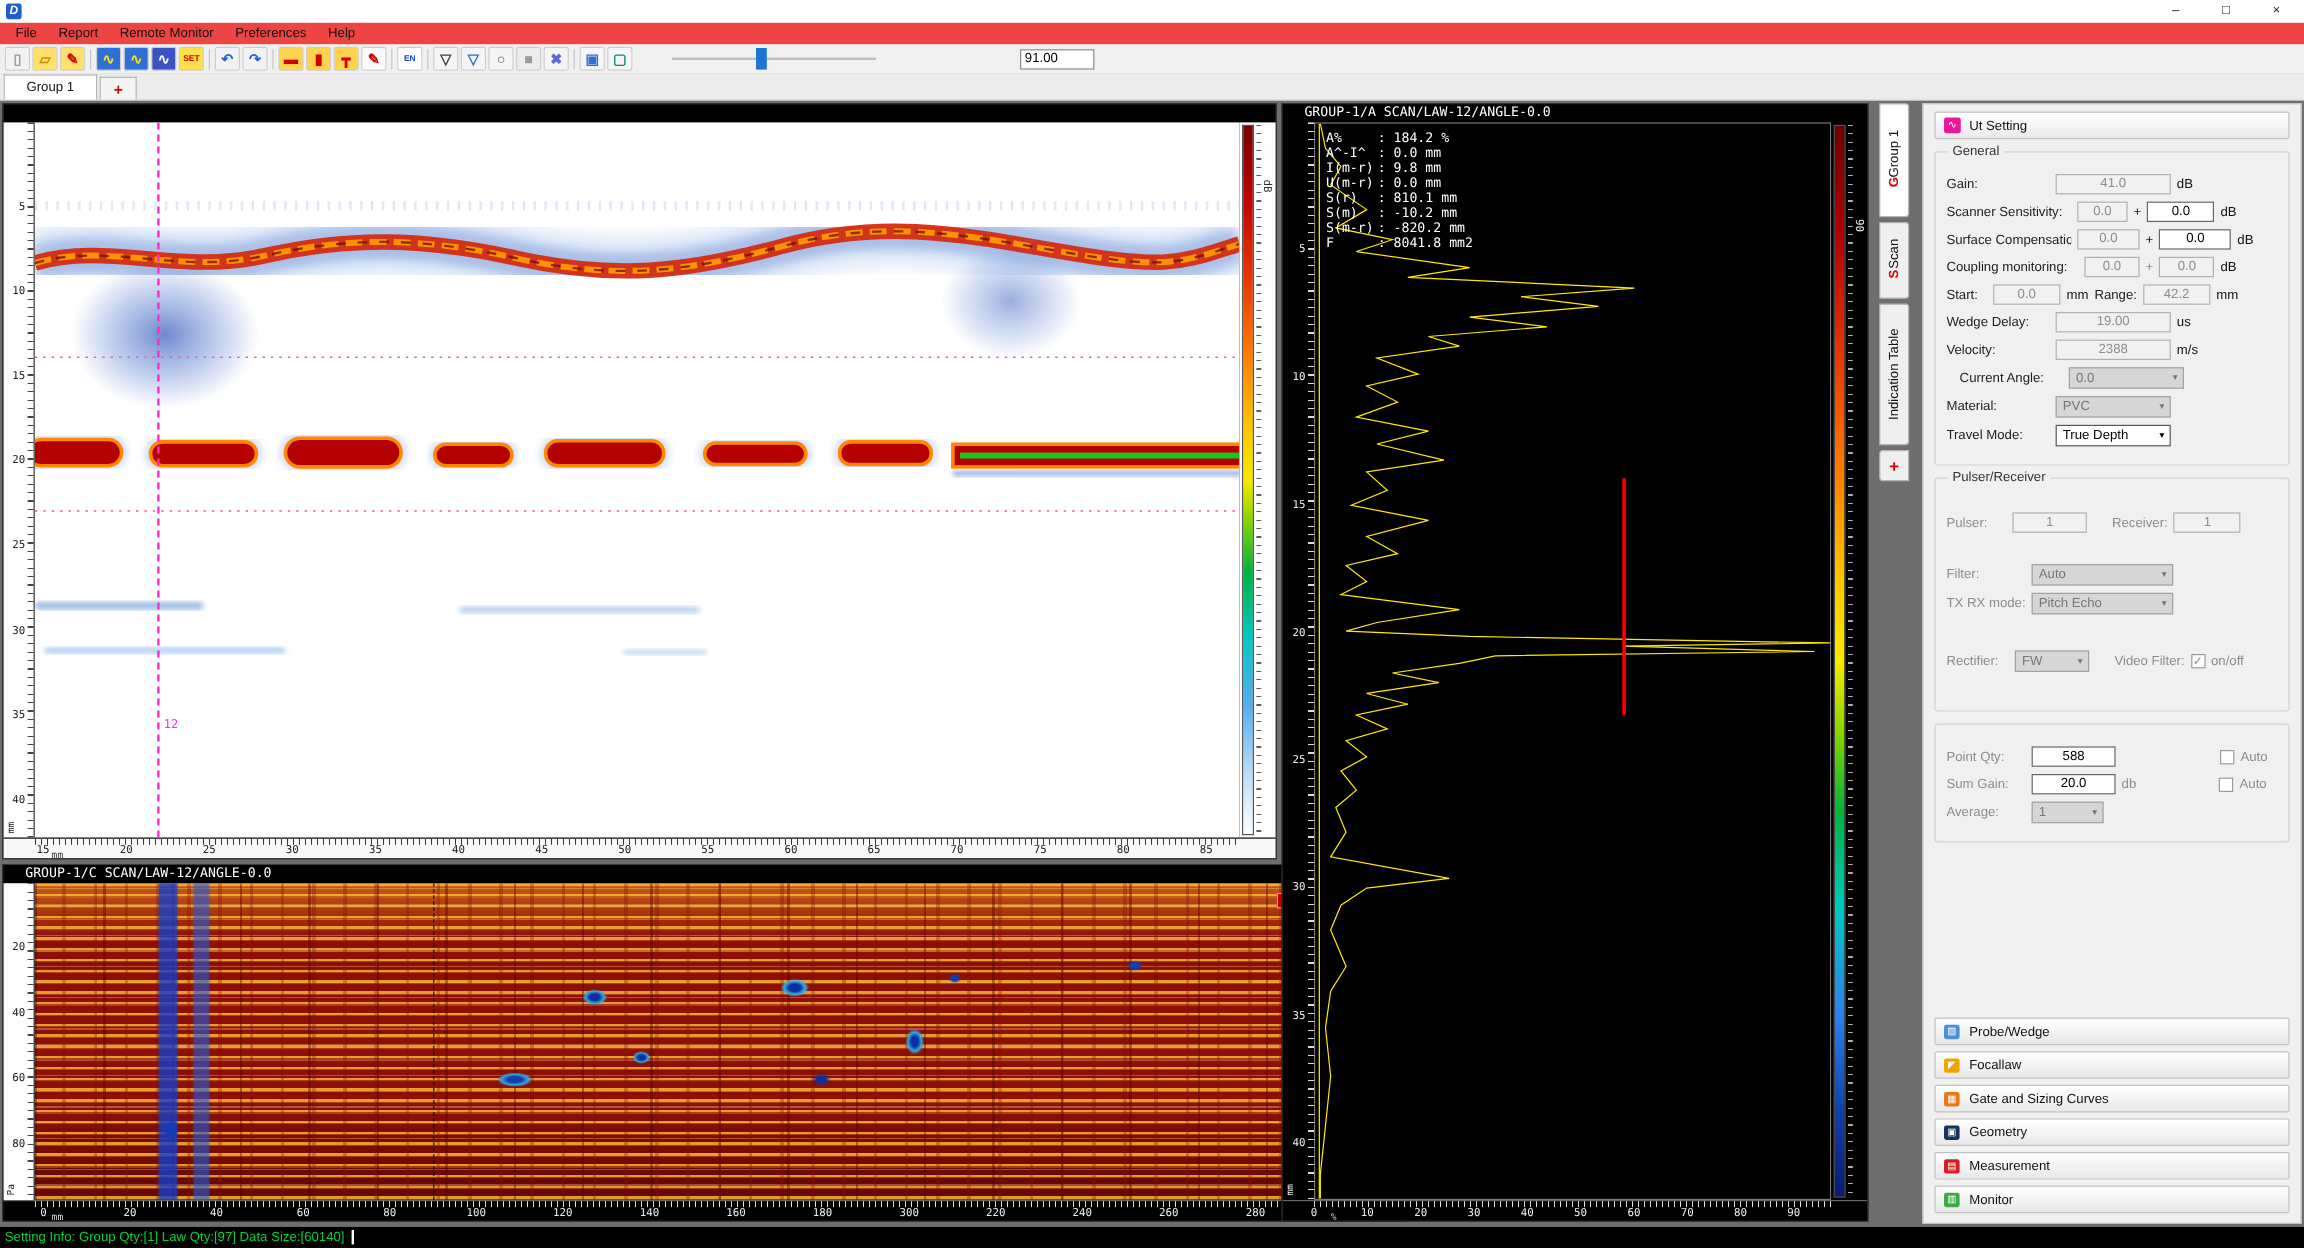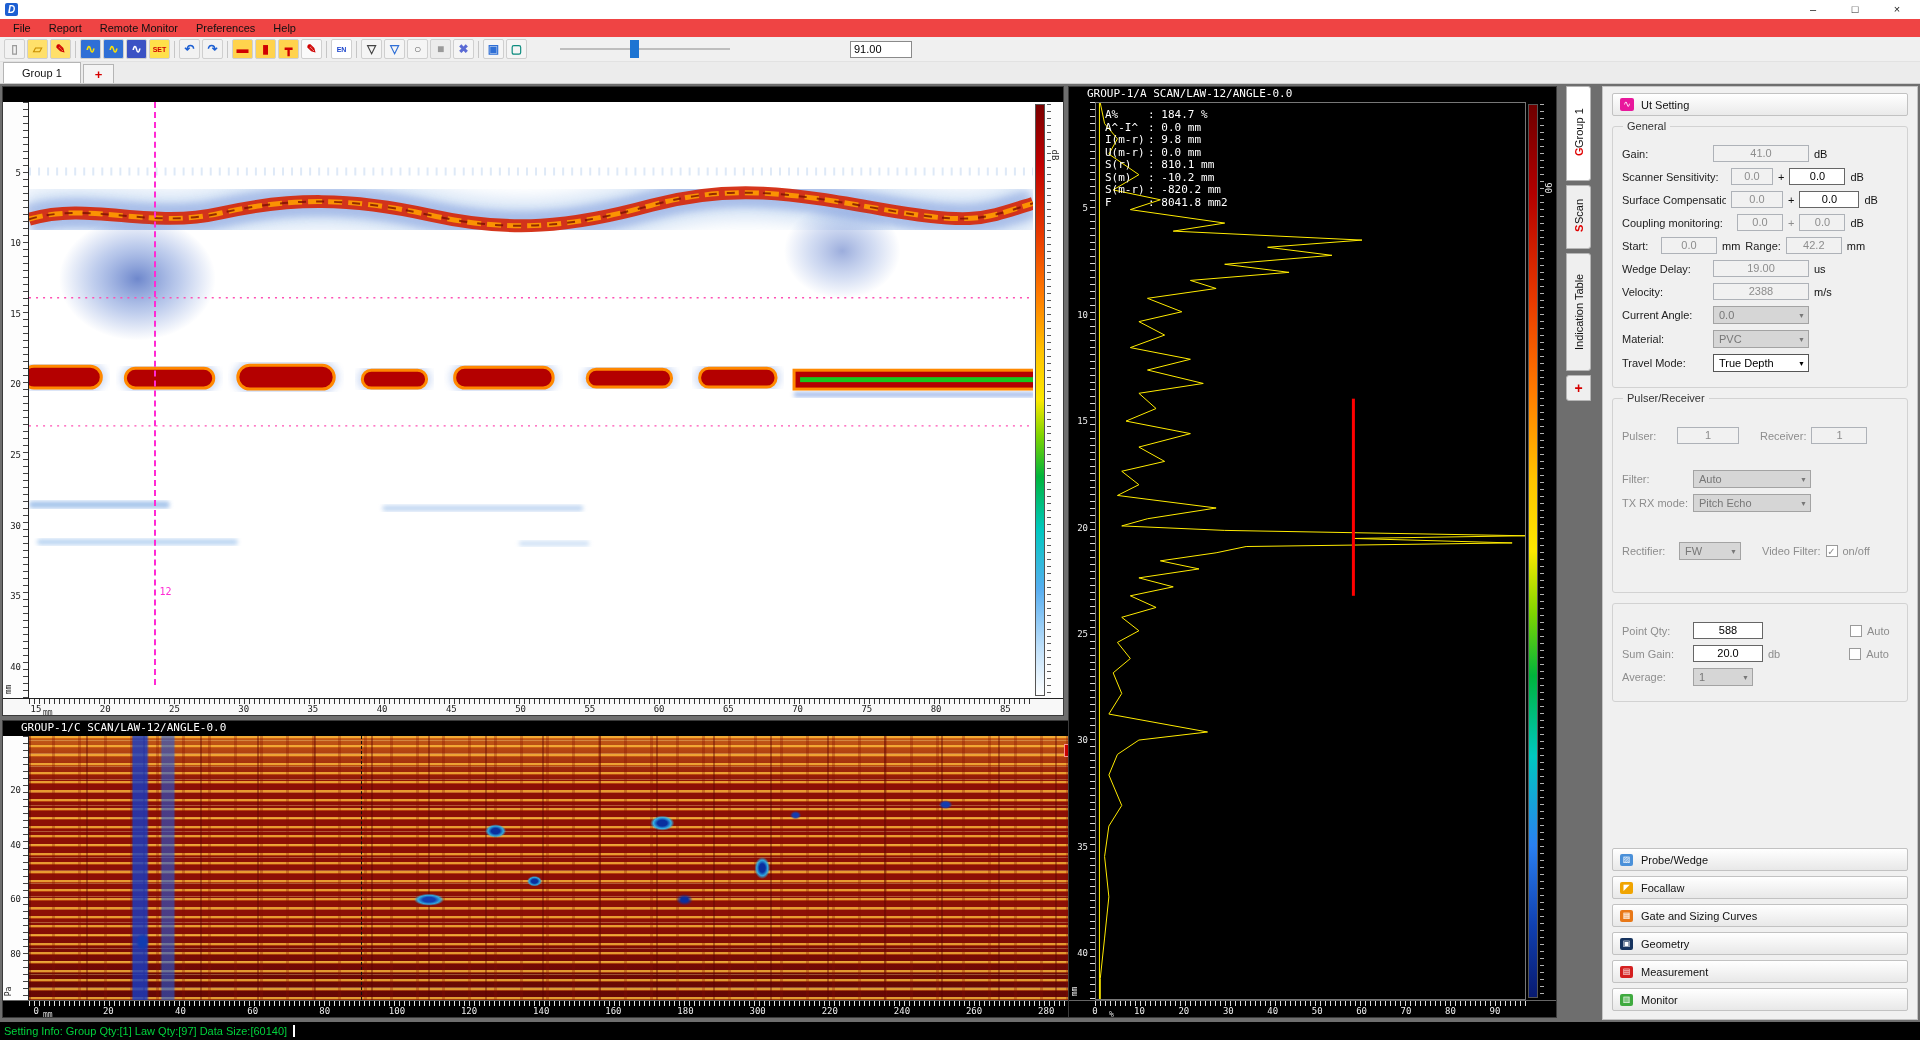--- a/index.html
+++ b/index.html
@@ -79,21 +79,21 @@
   .hr-sp-l { width:26px; flex:0 0 auto; } .hr-sp-r { width:30px; flex:0 0 auto; }
   .hr-mid { flex:1 1 auto; position:relative;
      background-image:repeating-linear-gradient(90deg,currentColor 0 1px,transparent 1px 5px);
      background-size:100% 5px; background-repeat:no-repeat; }
   .hruler.light .hr-mid { color:#333; } .hruler.dark .hr-mid { color:#ddd; }
   .hr-mid .tick-label { position:absolute; top:5px; transform:translateX(-50%); font-size:9px; }
   .hruler.light .tick-label { color:#222; } .hruler.dark .tick-label { color:#eee; }
   .hr-mid .axis-unit { position:absolute; left:14px; top:9px; font-size:8px; }
 
   
-  .s-cursor { position:absolute; top:0; bottom:13px; width:0; border-left:2px dashed #ff2ad4;margin-left:23px; }
+  .s-cursor { position:absolute; top:0; bottom:0; width:0; border-left:2px dashed #ff2ad4; }
   .s-cursor-label { position:absolute; bottom:88px; margin-left:3px; color:#ff2ad4; font-size:10px; font-family:"DejaVu Sans Mono",monospace; }
   .c-cursor { position:absolute; top:0; bottom:0; width:0; border-left:1px dashed #101010; }
   .c-badge { position:absolute; top:8px; right:14px; background:#c40000; border:1px solid #ff9090; color:#fff;
              font-size:9px; font-family:"DejaVu Sans Mono",monospace; padding:0 3px; line-height:11px; }
   .meas { position:absolute; left:9px; top:6px; color:#fff; font-family:"DejaVu Sans Mono",monospace;
           font-size:11px; line-height:12.5px; }
   .mrow .ml { display:inline-block; width:6.5ch; }
 
   
   .cscan-img { position:absolute; inset:0; background-color:#8c1006;
@@ -380,21 +380,21 @@
           <span class="tick-label" style="top: 94.7867%;">40</span>
           <span class="axis-unit">mm</span>
         </div>
       <div class="content">
         <svg class="fillsvg" viewBox="0 0 100 100" preserveAspectRatio="none">
           <line x1="0.8" y1="0" x2="0.8" y2="100" stroke="#ffee00" stroke-width="1" vector-effect="non-scaling-stroke"></line>
           <polyline id="trace" fill="none" stroke="#ffeb00" stroke-width="1" vector-effect="non-scaling-stroke" points="1,0 2,2.3 5,4 3,5.7 10,8 4,9.7 15,10.8 8,11.9 30,13.4 18,14.3 62,15.3 40,16.1 55,17 30,18 45,18.9 22,19.8 28,20.7 12,21.8 20,23.3 10,24.4 16,25.9 8,27.3 22,28.6 12,29.8 25,31.3 10,32.4 14,34.1 7,35.5 22,36.9 10,38.4 16,40 6,41.1 10,42.6 5,43.8 28,45.2 12,46.4 6,47.2 30,47.7 100,48.3 60,48.6 97,49.1 35,49.5 28,50.2 15,51.1 24,52 10,53 18,54 8,55 14,56.3 6,57.4 10,58.9 5,60.2 8,62 4,63.6 6,65.9 3,68.2 26,70.2 10,71.1 5,72.7 3,75 6,78.4 3,80.7 2,84.1 3,88.6 2,93.2 1,97.7 1,100"></polyline>
           <line id="gate" stroke="#ff0000" stroke-width="3" vector-effect="non-scaling-stroke" x1="60" x2="60" y1="33" y2="55"></line>
         </svg>
         <div class="meas" id="meas">
-            <div class="mrow"><span class="ml">A%</span><span>: 184.7 %</span></div>
+            <div class="mrow"><span class="ml">A%</span><span>: 184.2 %</span></div>
             <div class="mrow"><span class="ml">A^-I^</span><span>: 0.0 mm</span></div>
             <div class="mrow"><span class="ml">I(m-r)</span><span>: 9.8 mm</span></div>
             <div class="mrow"><span class="ml">U(m-r)</span><span>: 0.0 mm</span></div>
             <div class="mrow"><span class="ml">S(r)</span><span>: 810.1 mm</span></div>
             <div class="mrow"><span class="ml">S(m)</span><span>: -10.2 mm</span></div>
             <div class="mrow"><span class="ml">S(m-r)</span><span>: -820.2 mm</span></div>
             <div class="mrow"><span class="ml">F</span><span>: 8041.8 mm2</span></div>
           </div>
       </div>
       <div class="cbar-zone dark">
@@ -483,21 +483,21 @@
         <span class="slabel" style="width:86px;">Wedge Delay:</span>
         <span class="sinput" style="width:96px;">19.00</span>
         <span>us</span>
       </div>
       <div class="srow">
         <span class="slabel" style="width:86px;">Velocity:</span>
         <span class="sinput" style="width:96px;">2388</span>
         <span>m/s</span>
       </div>
       <div class="srow">
-        <span class="slabel" style="width:86px;">Current Angle:</span>
+        <span class="slabel" style="width:86px;margin-left:11px;">Current Angle:</span>
         <span class="sselect" style="width:96px;">
           <span>0.0</span>
             <span class="arr">▼</span>
         </span>
       </div>
       <div class="srow">
         <span class="slabel" style="width:86px;">Material:</span>
         <span class="sselect" style="width:96px;">
           <span>PVC</span>
             <span class="arr">▼</span>

